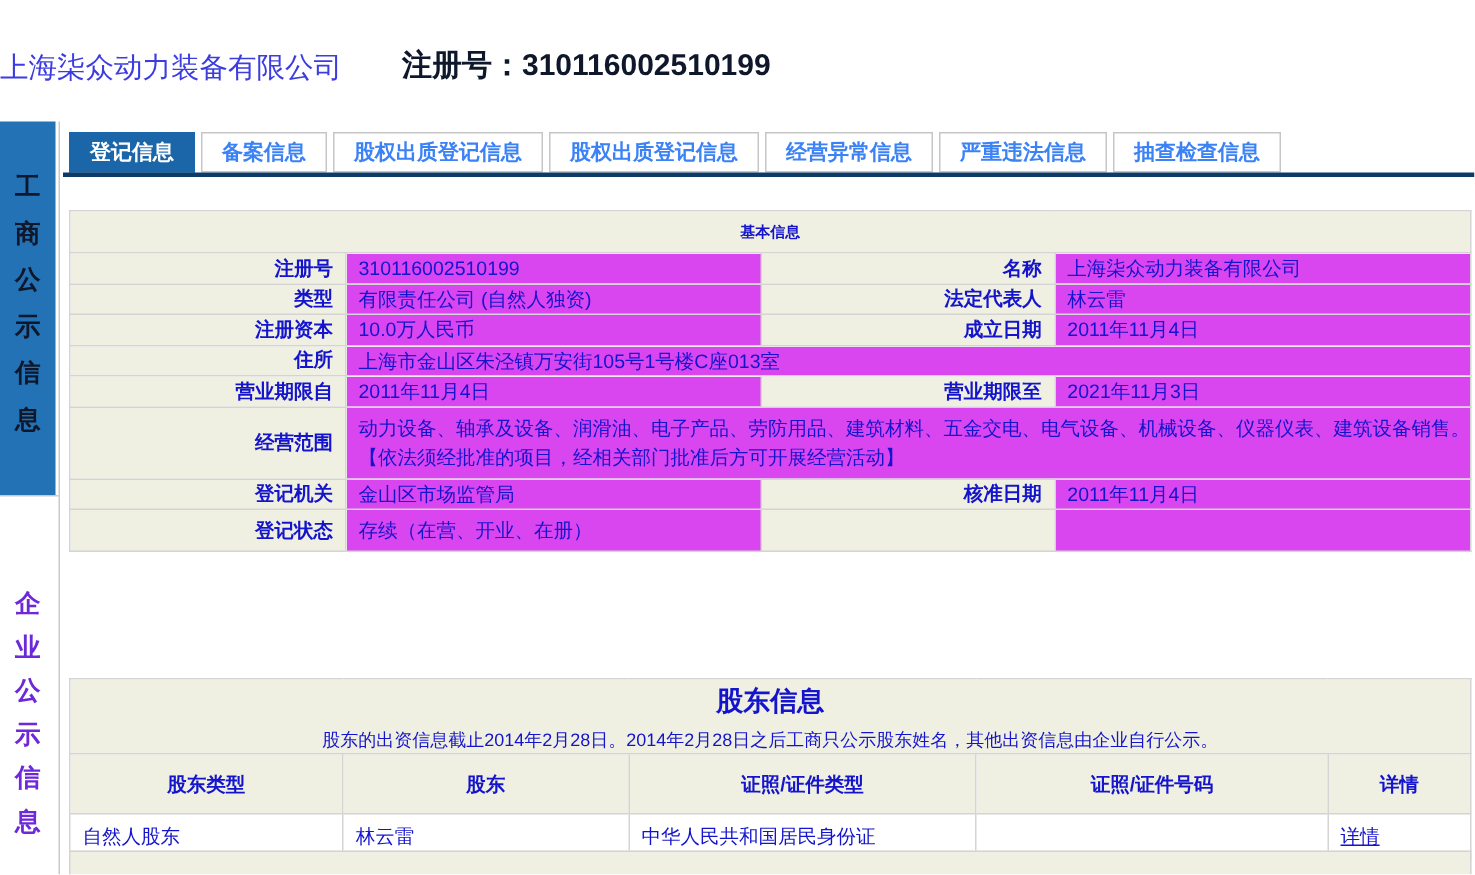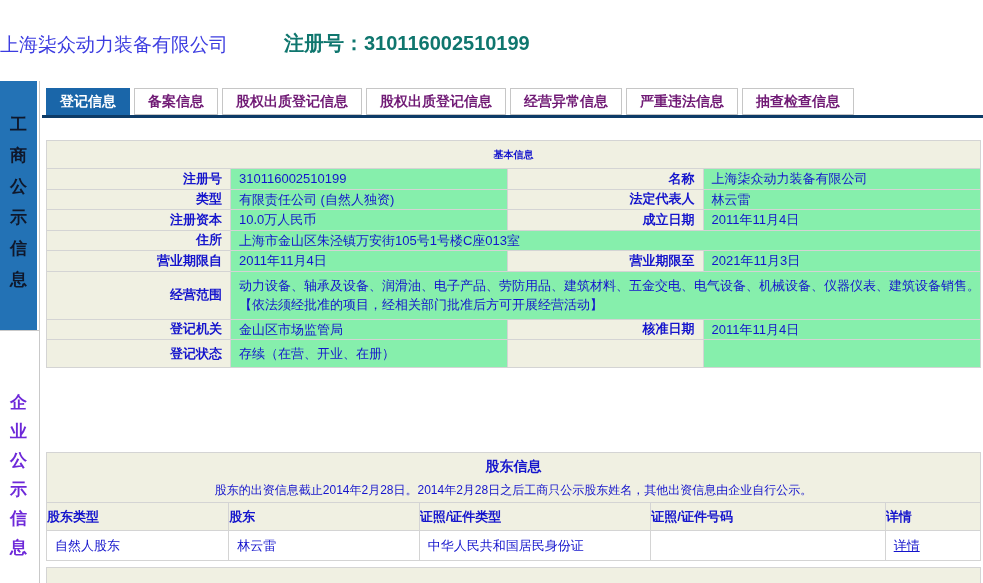--- a/index.html
+++ b/index.html
@@ -3,57 +3,57 @@
 <meta charset="utf-8">
 <style>
   * { margin:0; padding:0; box-sizing:border-box; }
   html,body { width:983px; height:583px; background:#ffffff; overflow:hidden;
               font-family:"Liberation Sans","DejaVu Sans",sans-serif; }
   .page { position:relative; width:983px; height:583px; background:#fff; }
 
   
   .top-header { position:absolute; left:0; top:28px; width:983px; height:32px; white-space:nowrap; }
   .company-name { position:absolute; left:0; top:4px; font-size:19px; color:#3c3ce0; }
-  .reg-number  { position:absolute; left:268px; top:2px; font-size:20px; font-weight:bold; color:#0f766e;margin-left:16px; }
+  .reg-number  { position:absolute; left:268px; top:2px; font-size:20px; font-weight:bold; color:#0f172a; }
 
   
   .side-line-v { position:absolute; left:39px; top:81px; width:1px; height:502px; background:#c9c9c9; }
   .side-line-h { position:absolute; left:0; top:330px; width:39px; height:1px; background:#c9c9c9; }
   .side-tab { position:absolute; left:0; width:37px; text-align:center; cursor:pointer; }
   .side-tab span { display:inline-block; width:20px; word-break:break-all; font-weight:bold; }
   .side-tab.active { top:81px; height:249px; background:#2372b5; color:#0f172a; padding-top:28px; }
   .side-tab.active span { font-size:17px; line-height:31px; }
   .side-tab.inactive { top:340px; height:243px; background:#ffffff; color:#6d28d9; padding-top:48px; }
   .side-tab.inactive span { font-size:17px; line-height:29px; }
 
   
   .tabbar { position:absolute; left:46px; top:88px; height:27px; display:flex; gap:4px; }
   .tab { display:flex; align-items:center; padding:0 13px; border:1px solid #c6c6c6;
-         background:#ffffff; color:#701a75; font-size:14px; font-weight:bold;
+         background:#ffffff; color:#3b82f6; font-size:14px; font-weight:bold;
          white-space:nowrap; cursor:pointer; }
   .tab.active { background:#1a66a9; border-color:#1a66a9; color:#ffffff; }
   .navy-line { position:absolute; left:42px; top:115px; right:0; height:3px; background:#0d3b67; }
 
   
   .content-tbl { position:absolute; left:46px; width:935px; border-collapse:collapse;
                  table-layout:fixed; font-size:13px; color:#1414cc; }
   .content-tbl td { border:1px solid #d4d4d4; overflow:hidden; }
   .tbl-basic { top:140px; }
   .tbl-share { top:452px; }
   .section-title { background:#f0f0e2; text-align:center; font-weight:bold; font-size:10px;
                    height:28px; color:#1414cc; }
   .lbl { background:#f0f0e2; text-align:right; font-weight:bold; padding-right:8px; }
-  .val { background:#86efac; text-align:left; padding-left:8px; line-height:1.5; }
+  .val { background:#d946ef; text-align:left; padding-left:8px; line-height:1.5; }
   .row-h td { height:17px; }
   .row-scope td { height:48px; }
   .row-last td { height:28px; }
   .share-head-cell { background:#f0f0e2; height:50px; text-align:center; vertical-align:middle; }
-  .share-title { font-weight:bold; font-size:14px; margin-top:2px; }
+  .share-title { font-weight:bold; font-size:18px; margin-top:2px; }
   .share-note { font-size:12px; margin-top:6px; }
-  .col-head { background:#f0f0e2; text-align:left; font-weight:bold; height:28px; }
+  .col-head { background:#f0f0e2; text-align:center; font-weight:bold; height:40px; }
   .share-cell { background:#fff; height:30px; padding-left:8px; }
   .detail-link { color:#1414cc; text-decoration:underline; cursor:pointer; }
 
   .next-section-bar { position:absolute; left:46px; top:567px; width:935px; height:16px;
                       background:#f0f0e2; border:1px solid #d4d4d4; border-bottom:none; }
 </style>
 </head>
 <body>
 
 <div class="page">

